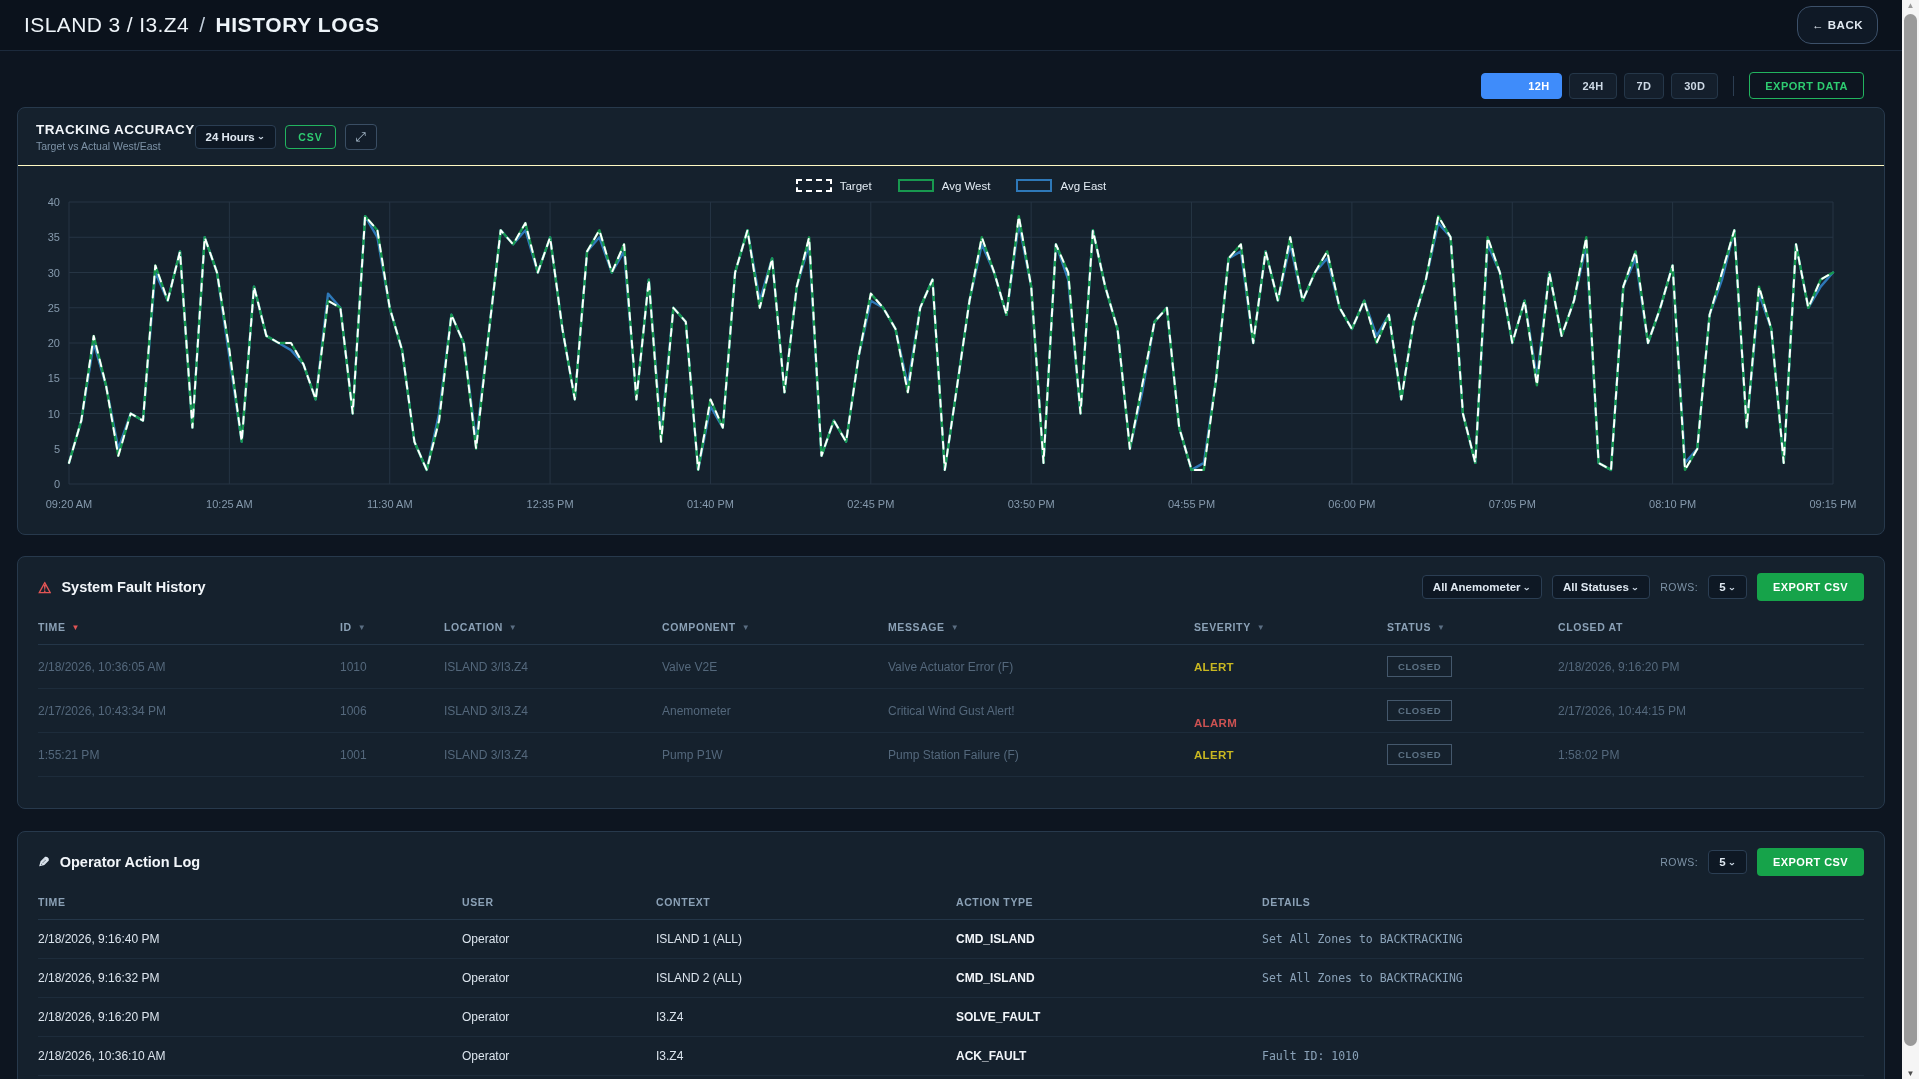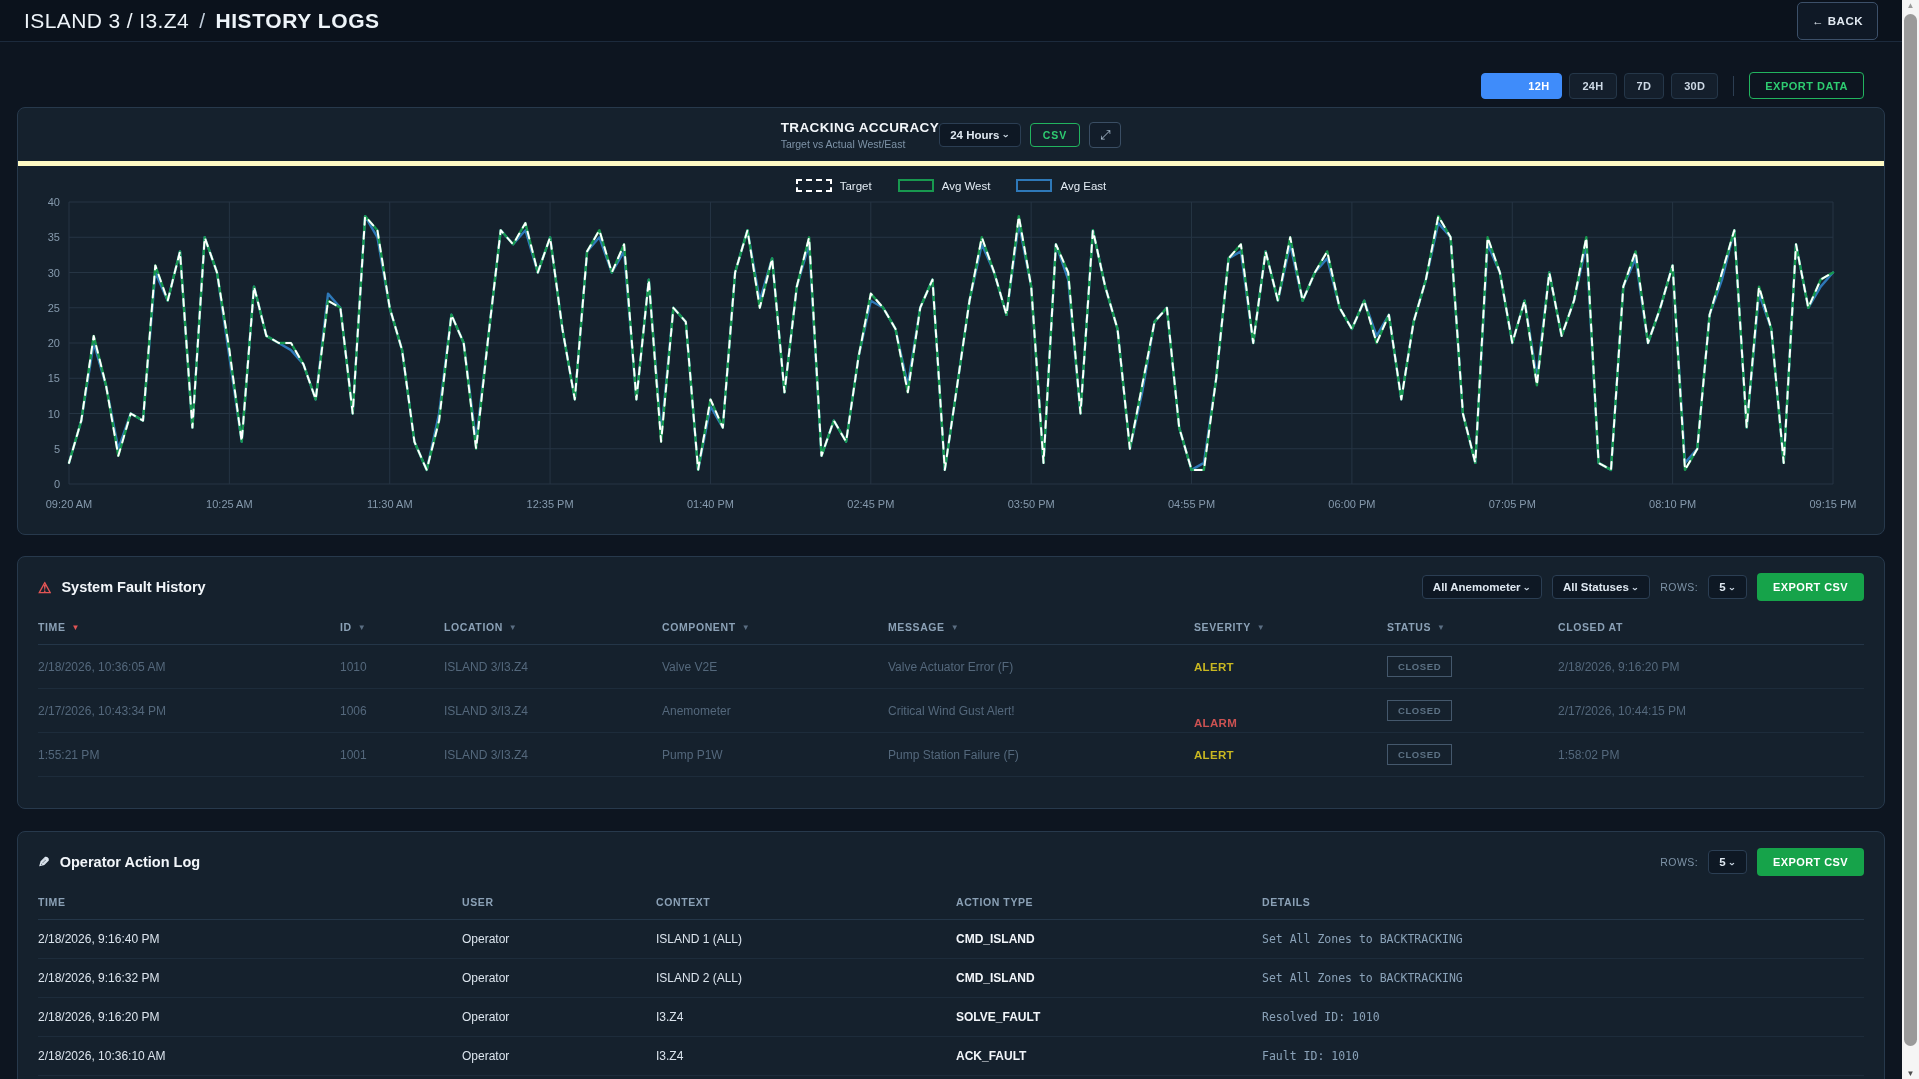--- a/index.html
+++ b/index.html
@@ -9,31 +9,31 @@
   *{margin:0;padding:0;box-sizing:border-box;}
   html,body{width:1919px;height:1079px;overflow:hidden;}
   body{
     background:#0d1520;
     font-family:"Liberation Sans",sans-serif;
     color:#e6edf4;
     position:relative;
   }
   
   .topbar{
-    position:absolute;top:0;left:0;width:1902px;height:42px;
+    position:absolute;top:0;left:0;width:1902px;height:51px;
     background:#0b121c;border-bottom:1px solid #1c2a3c;
     display:flex;align-items:center;justify-content:space-between;
     padding:0 24px;
   }
   .crumbs{font-size:21px;color:#eef4f9;letter-spacing:.4px;display:flex;gap:10px;align-items:baseline;}
   .crumbs .prefix{font-weight:400;}
   .crumbs .sep{color:#c2cedb;font-weight:400;}
   .crumbs .current{font-weight:700;letter-spacing:.6px;}
   .back-btn{
-    background:#0f1926;border:1px solid #3c5069;border-radius:5px;
+    background:#0f1926;border:1px solid #3c5069;border-radius:14px;
     color:#e2eaf2;font-size:11.5px;font-weight:700;letter-spacing:.5px;
     padding:12px 14px;cursor:pointer;font-family:inherit;
   }
   
   .toolbar{
     position:absolute;top:72px;right:55px;
     display:flex;align-items:center;gap:7px;
   }
   .range-btn{
     height:26px;padding:0 12px;border-radius:4px;font-size:11px;font-weight:700;
@@ -48,22 +48,22 @@
     font-size:11px;font-weight:700;letter-spacing:.5px;cursor:pointer;font-family:inherit;text-align:center;
   }
   
   .panel{
     position:absolute;left:17px;width:1868px;
     background:#15212d;border:1px solid #27394c;border-radius:8px;
   }
   
   .chart-panel{top:107px;height:428px;}
   .chart-head{
-    height:58px;display:flex;align-items:center;justify-content:center;
-    padding:0 18px;border-bottom:5px solid #fef9c3;
+    height:58px;display:flex;align-items:center;justify-content:flex-start;
+    padding:0 18px;border-bottom:1px solid #fef9c3;
   }
   .chart-title{font-size:13.5px;font-weight:700;letter-spacing:.4px;color:#f2f6fa;}
   .chart-subtitle{font-size:10.5px;color:#7e93a7;margin-top:3px;}
   .chart-controls{display:flex;align-items:center;gap:9px;}
   .select{
     background:#0e1824;border:1px solid #2b3e53;border-radius:4px;
     color:#dfe8f1;font-size:11.5px;font-weight:700;
     display:flex;align-items:center;gap:2px;padding:5px 10px;cursor:pointer;
   }
   .select .chev{font-size:10px;color:#cbd7e3;font-weight:700;transform:scaleY(.8);}
@@ -335,21 +335,20 @@
     <div>Operator</div>
     <div>ISLAND 2 (ALL)</div>
     <div class="atype">CMD_ISLAND</div>
     <div class="details">Set All Zones to BACKTRACKING</div>
   </div>
         <div class="a-row a-grid">
     <div>2/18/2026, 9:16:20 PM</div>
     <div>Operator</div>
     <div>I3.Z4</div>
     <div class="atype">SOLVE_FAULT</div>
-    <div class="details">Resolved ID: 1010</div>
   </div>
         <div class="a-row a-grid">
     <div>2/18/2026, 10:36:10 AM</div>
     <div>Operator</div>
     <div>I3.Z4</div>
     <div class="atype">ACK_FAULT</div>
     <div class="details">Fault ID: 1010</div>
   </div>
       </div>
   </div>

